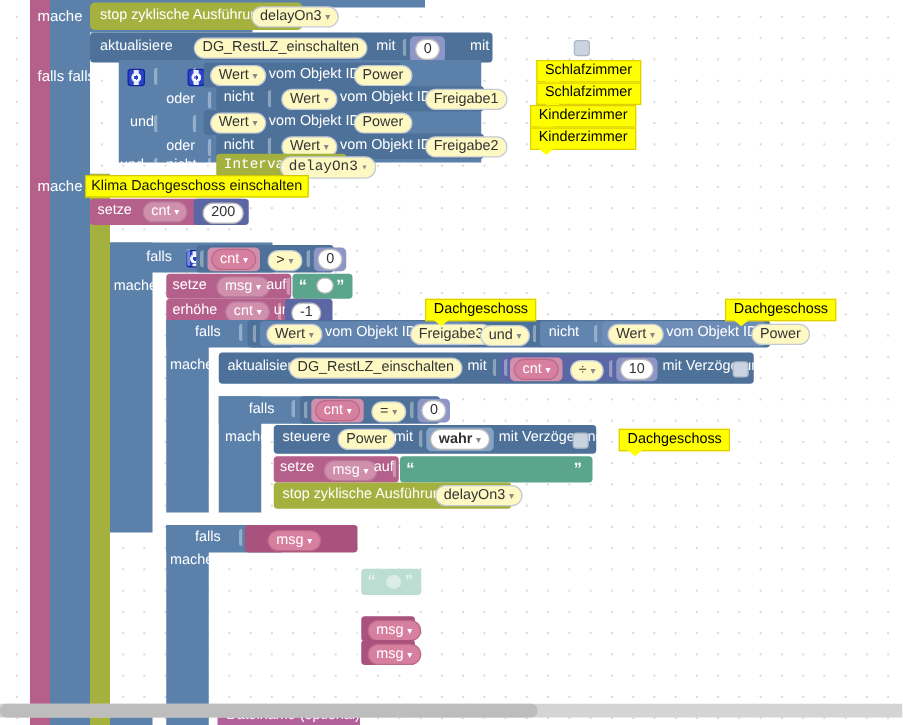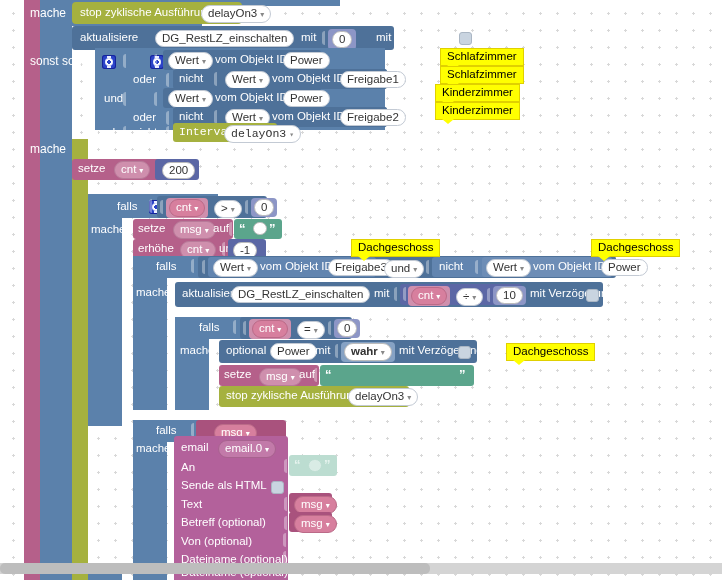--- a/index.html
+++ b/index.html
@@ -41,21 +41,21 @@
     background:#ffffff;
     border:1px solid #bbbbbb;
     border-radius:9px;
     padding:1px 6px;
     color:#333333;
     font-size:11.5px;
     line-height:13px;
     vertical-align:middle;
     white-space:nowrap;
   }
-  .fld.ro{background:#ffffff;border-color:#c3cad4;}
+  .fld.ro{background:#fef9c3;border-color:#c3cad4;}
   .fld .arw{font-size:8px;color:#888;margin-left:3px;}
 
   
   .sh{
     display:inline-block;border-radius:4px;padding:2px 4px;
     vertical-align:middle;white-space:nowrap;
   }
   .sh-logic{background:#86a2c4;}
   .sh-math {background:#8d96c6;}
   .sh-vars {background:#cf8fad;}
@@ -98,21 +98,20 @@
   
   .note{
     background:#ffff00;
     border:1px solid #e0d000;
     color:#000000;
     font-size:11.5px;
     padding:1px 6px 2px 6px;
     white-space:nowrap;
     line-height:13px;
     position:absolute;
-    margin-left:11px;
   }
   .note::after{
     content:"";position:absolute;left:6px;bottom:-5px;
     width:0;height:0;border-left:6px solid transparent;
     border-right:6px solid transparent;border-top:5px solid #ffff00;
   }
 
   
   .hl{background:#ffff00;color:#111;border:1px solid #d4c800;padding:1px 4px;}
 
@@ -158,21 +157,21 @@
     <span class="abs lbl" style="left:229px;top:6px;font-size:11.5px;">mit</span>
     <span class="notch abs" style="left:249px;top:5px;"></span>
     <span class="sh sh-math abs" style="left:256px;top:3px;">
       <span class="fld">0</span>
     </span>
     <span class="abs lbl" style="left:304px;top:6px;font-size:11.5px;">mit Verzögerung</span>
     <span class="cbx abs" style="left:387px;top:6px;"></span>
   </div>
 
   
-  <span class="abs lbl" style="left:30px;top:55px;">sonst sonst</span>
+  <span class="abs lbl" style="left:30px;top:55px;">falls falls</span>
 
   
   <div class="blk c-logic" style="left:95px;top:48px;width:290px;height:82px;"></div>
 
   
   <span class="gear abs" style="left:102px;top:54px;"></span>
   <span class="notch abs" style="left:88px;top:54px;"></span>
 
   
   <span class="notch abs" style="left:122px;top:54px;"></span>
@@ -228,20 +227,21 @@
   <span class="notch abs" style="left:165px;top:126px;"></span>
   <div class="blk c-loops abs" style="left:173px;top:123px;width:104px;height:19px;border-radius:3px;font-family:Liberation Mono, monospace;">
     <span class="abs lbl" style="left:6px;top:3px;font-size:11.5px;">Intervall</span>
     <span class="fld ro abs" style="left:51px;top:2px;"><span>delayOn3</span><span class="arw">▾</span></span>
   </div>
 
   
   <span class="abs lbl" style="left:30px;top:143px;">mache</span>
   <div class="blk c-loops" style="left:72px;top:139px;width:16px;height:430px;"></div>
 
+  <div class="hl abs" style="left:68px;top:140px;font-size:11.5px;line-height:14px;">Klima Dachgeschoss einschalten</div>
 
   
   <div class="blk c-vars abs" style="left:72px;top:159px;width:123px;height:21px;border-radius:3px;">
     <span class="abs lbl" style="left:6px;top:4px;font-size:11.5px;">setze</span>
     <span class="fld ro abs" style="left:42px;top:2px;background:#cf8fad;border-color:#b87a99;color:#fff;"><span>cnt</span><span class="arw" style="color:#fff;">▾</span></span>
     <span class="abs lbl" style="left:85px;top:4px;font-size:11.5px;">auf</span>
   </div>
   <div class="blk c-math abs" style="left:155px;top:159px;width:44px;height:21px;border-radius:3px;">
     <span class="fld abs" style="left:7px;top:3px;">200</span>
   </div>
@@ -360,21 +360,21 @@
     <span class="notch abs" style="left:87px;top:4px;"></span>
     <div class="sh sh-math abs" style="left:94px;top:2px;padding:1px 3px;">
       <span class="fld">0</span>
     </div>
   </div>
 
   <span class="abs lbl" style="left:180px;top:345px;font-size:11.5px;">mache</span>
 
   
   <div class="blk c-logic-d abs" style="left:219px;top:340px;width:258px;height:23px;border-radius:3px;">
-    <span class="abs lbl" style="left:7px;top:5px;font-size:11.5px;">optional</span>
+    <span class="abs lbl" style="left:7px;top:5px;font-size:11.5px;">steuere</span>
     <span class="fld ro abs" style="left:51px;top:3px;">Power</span>
     <span class="abs lbl" style="left:96px;top:5px;font-size:11.5px;">mit</span>
     <span class="notch abs" style="left:115px;top:4px;"></span>
     <div class="sh sh-logic abs" style="left:122px;top:2px;padding:1px 3px;font-weight:bold;">
       <span class="fld"><span>wahr</span><span class="arw">▾</span></span>
     </div>
     <span class="abs lbl" style="left:180px;top:5px;font-size:11.5px;">mit Verzögerung</span>
     <span class="cbx abs" style="left:239px;top:6px;"></span>
   </div>
 
@@ -403,31 +403,20 @@
   <span class="abs lbl" style="left:156px;top:425px;font-size:11.5px;">falls</span>
   <span class="notch abs" style="left:190px;top:423px;"></span>
 
   <div class="blk c-vars-d abs" style="left:196px;top:420px;width:90px;height:22px;border-radius:3px;">
     <span class="fld abs" style="left:18px;top:4px;background:#d77f9e;border-color:#bb6a88;color:#fff;"><span>msg</span><span class="arw" style="color:#fff;">▾</span></span>
   </div>
 
   <span class="abs lbl" style="left:136px;top:443px;font-size:11.5px;">mache</span>
 
   
-  <div class="blk c-email abs" style="left:174px;top:436px;width:114px;height:136px;border-radius:3px 3px 0 0;">
-    <span class="abs lbl" style="left:7px;top:6px;font-size:11.5px;">email</span>
-    <span class="fld ro abs" style="left:44px;top:4px;background:#c27aa9;border-color:#a8628f;color:#fff;"><span>email.0</span><span class="arw" style="color:#fff;">▾</span></span>
-    <span class="abs lbl" style="left:7px;top:26px;font-size:11.5px;">An</span>
-    <span class="abs lbl" style="left:7px;top:44px;font-size:11.5px;">Sende als HTML</span>
-    <span class="cbx abs" style="left:97px;top:45px;"></span>
-    <span class="abs lbl" style="left:7px;top:63px;font-size:11.5px;">Text</span>
-    <span class="abs lbl" style="left:7px;top:81px;font-size:11.5px;">Betreff (optional)</span>
-    <span class="abs lbl" style="left:7px;top:100px;font-size:11.5px;">Von (optional)</span>
-    <span class="abs lbl" style="left:7px;top:118px;font-size:11.5px;">Dateiname (optional)</span>
-  </div>
 
   
   <span class="notch abs" style="left:283px;top:459px;"></span>
   <div class="blk c-text abs" style="left:289px;top:455px;width:48px;height:21px;border-radius:3px;background:#bcddd1;">
     <span class="q abs" style="left:5px;top:2px;color:#e6f3ee;">“</span>
     <span class="fld abs" style="left:19px;top:4px;width:12px;height:11px;padding:0;background:#d9ece5;border-color:#bcddd1;"></span>
     <span class="q abs" style="left:35px;top:2px;color:#e6f3ee;">”</span>
   </div>
 
   <span class="notch abs" style="left:283px;top:497px;"></span>

